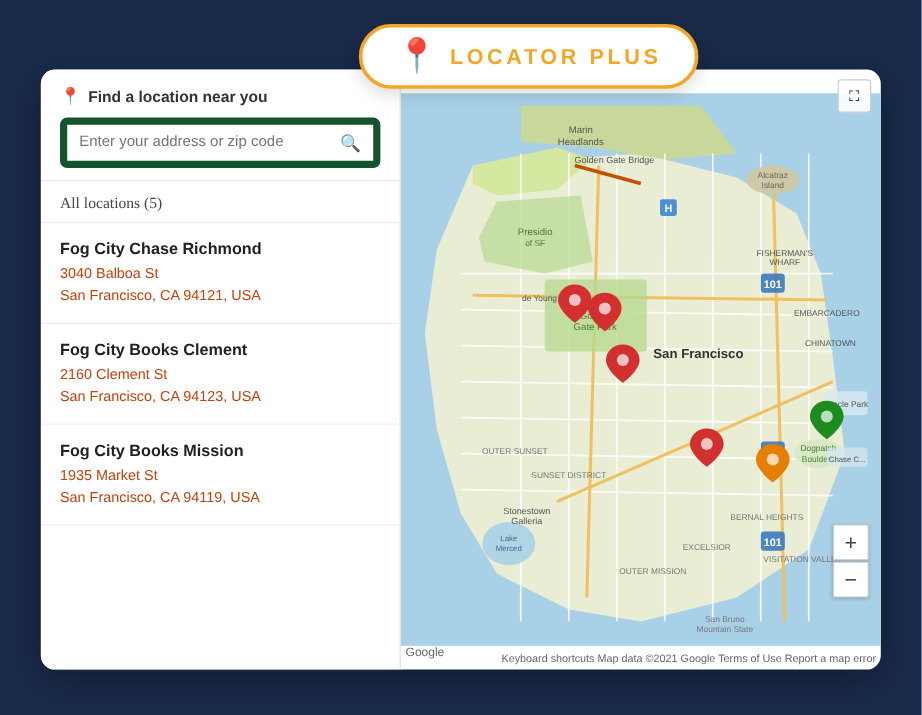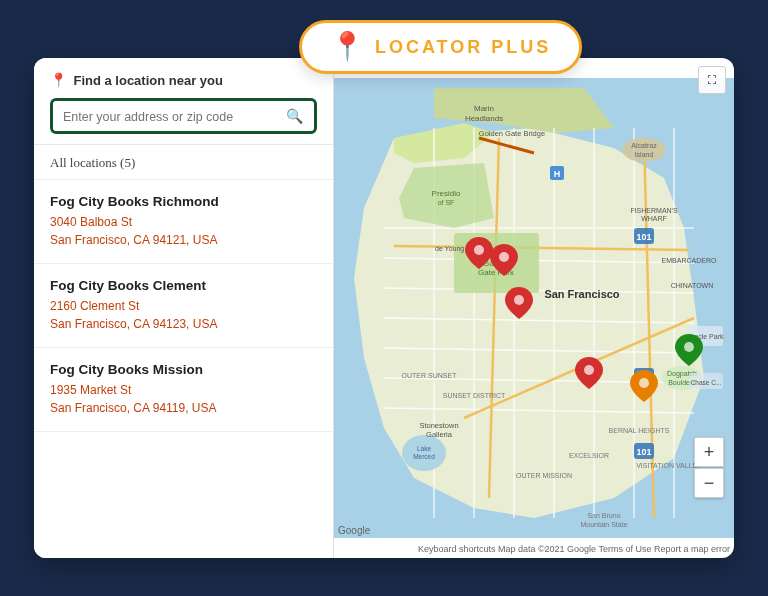--- a/index.html
+++ b/index.html
@@ -93,22 +93,22 @@
       margin-bottom: 10px;
     }
 
     .find-location-label .map-pin {
       color: #555;
       font-size: 14px;
     }
 
     .search-box {
       display: flex;
-      align-items: flex-end;
-      border: 3px solid #14532d;
+      align-items: flex-start;
+      border: 6px solid #14532d;
       border-radius: 6px;
       padding: 7px 10px;
       gap: 8px;
     }
 
     .search-box input {
       border: none;
       outline: none;
       flex: 1;
       font-size: 12.5px;
@@ -213,21 +213,21 @@
       display: flex;
       align-items: center;
       justify-content: center;
       cursor: pointer;
       font-size: 12px;
     }
 
     
     .google-attribution {
       position: absolute;
-      bottom: 22px;
+      bottom: 8px;
       left: 4px;
       font-size: 10px;
       color: #666;
     }
 
     .map-footer {
       position: absolute;
       bottom: 4px;
       right: 4px;
       font-size: 9px;
@@ -258,21 +258,21 @@
           <input type="text" placeholder="Enter your address or zip code" style="">
           <span class="search-icon">🔍</span>
         </div>
       </div>
 
       <div class="locations-count">All locations (5)</div>
 
       <div class="location-list">
 
         <div class="location-item">
-          <div class="location-name">Fog City Books Richmond</div>
+          <div class="location-name">Fog City Chase Richmond</div>
           <div class="location-address">3040 Balboa St<br>San Francisco, CA 94121, USA</div>
         </div>
 
         <div class="location-item">
           <div class="location-name">Fog City Books Clement</div>
           <div class="location-address">2160 Clement St<br>San Francisco, CA 94123, USA</div>
         </div>
 
 
         <div class="location-item">

